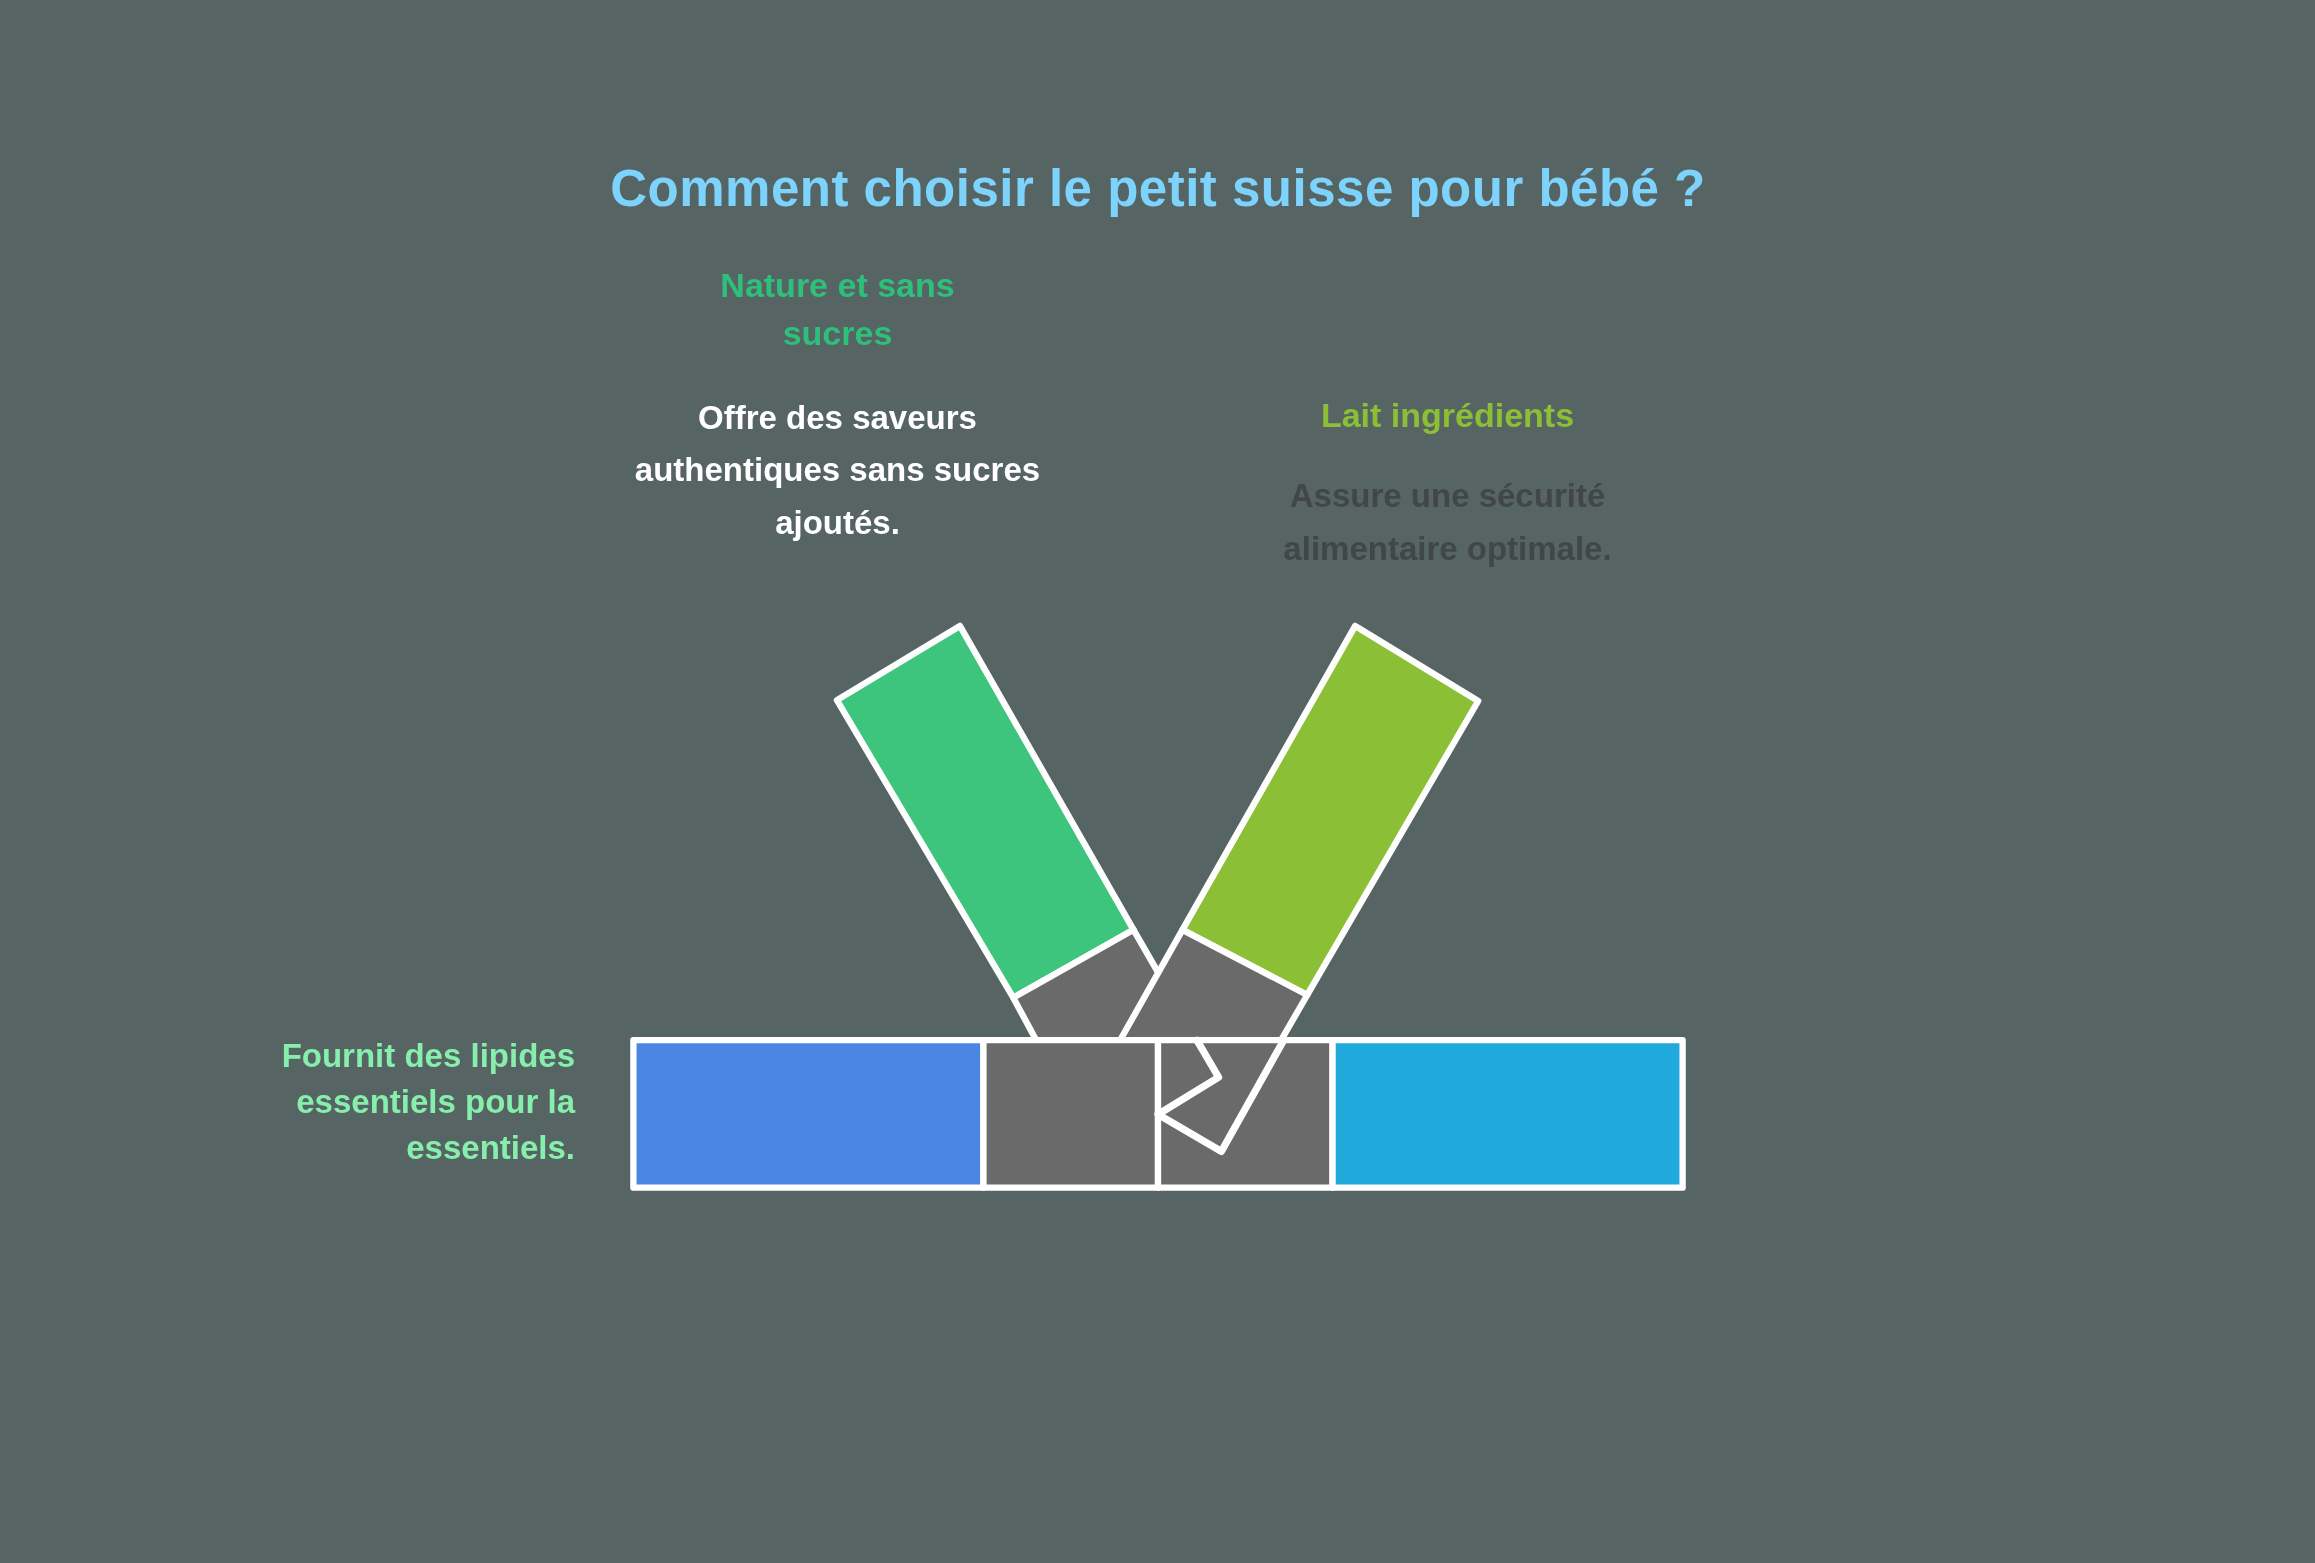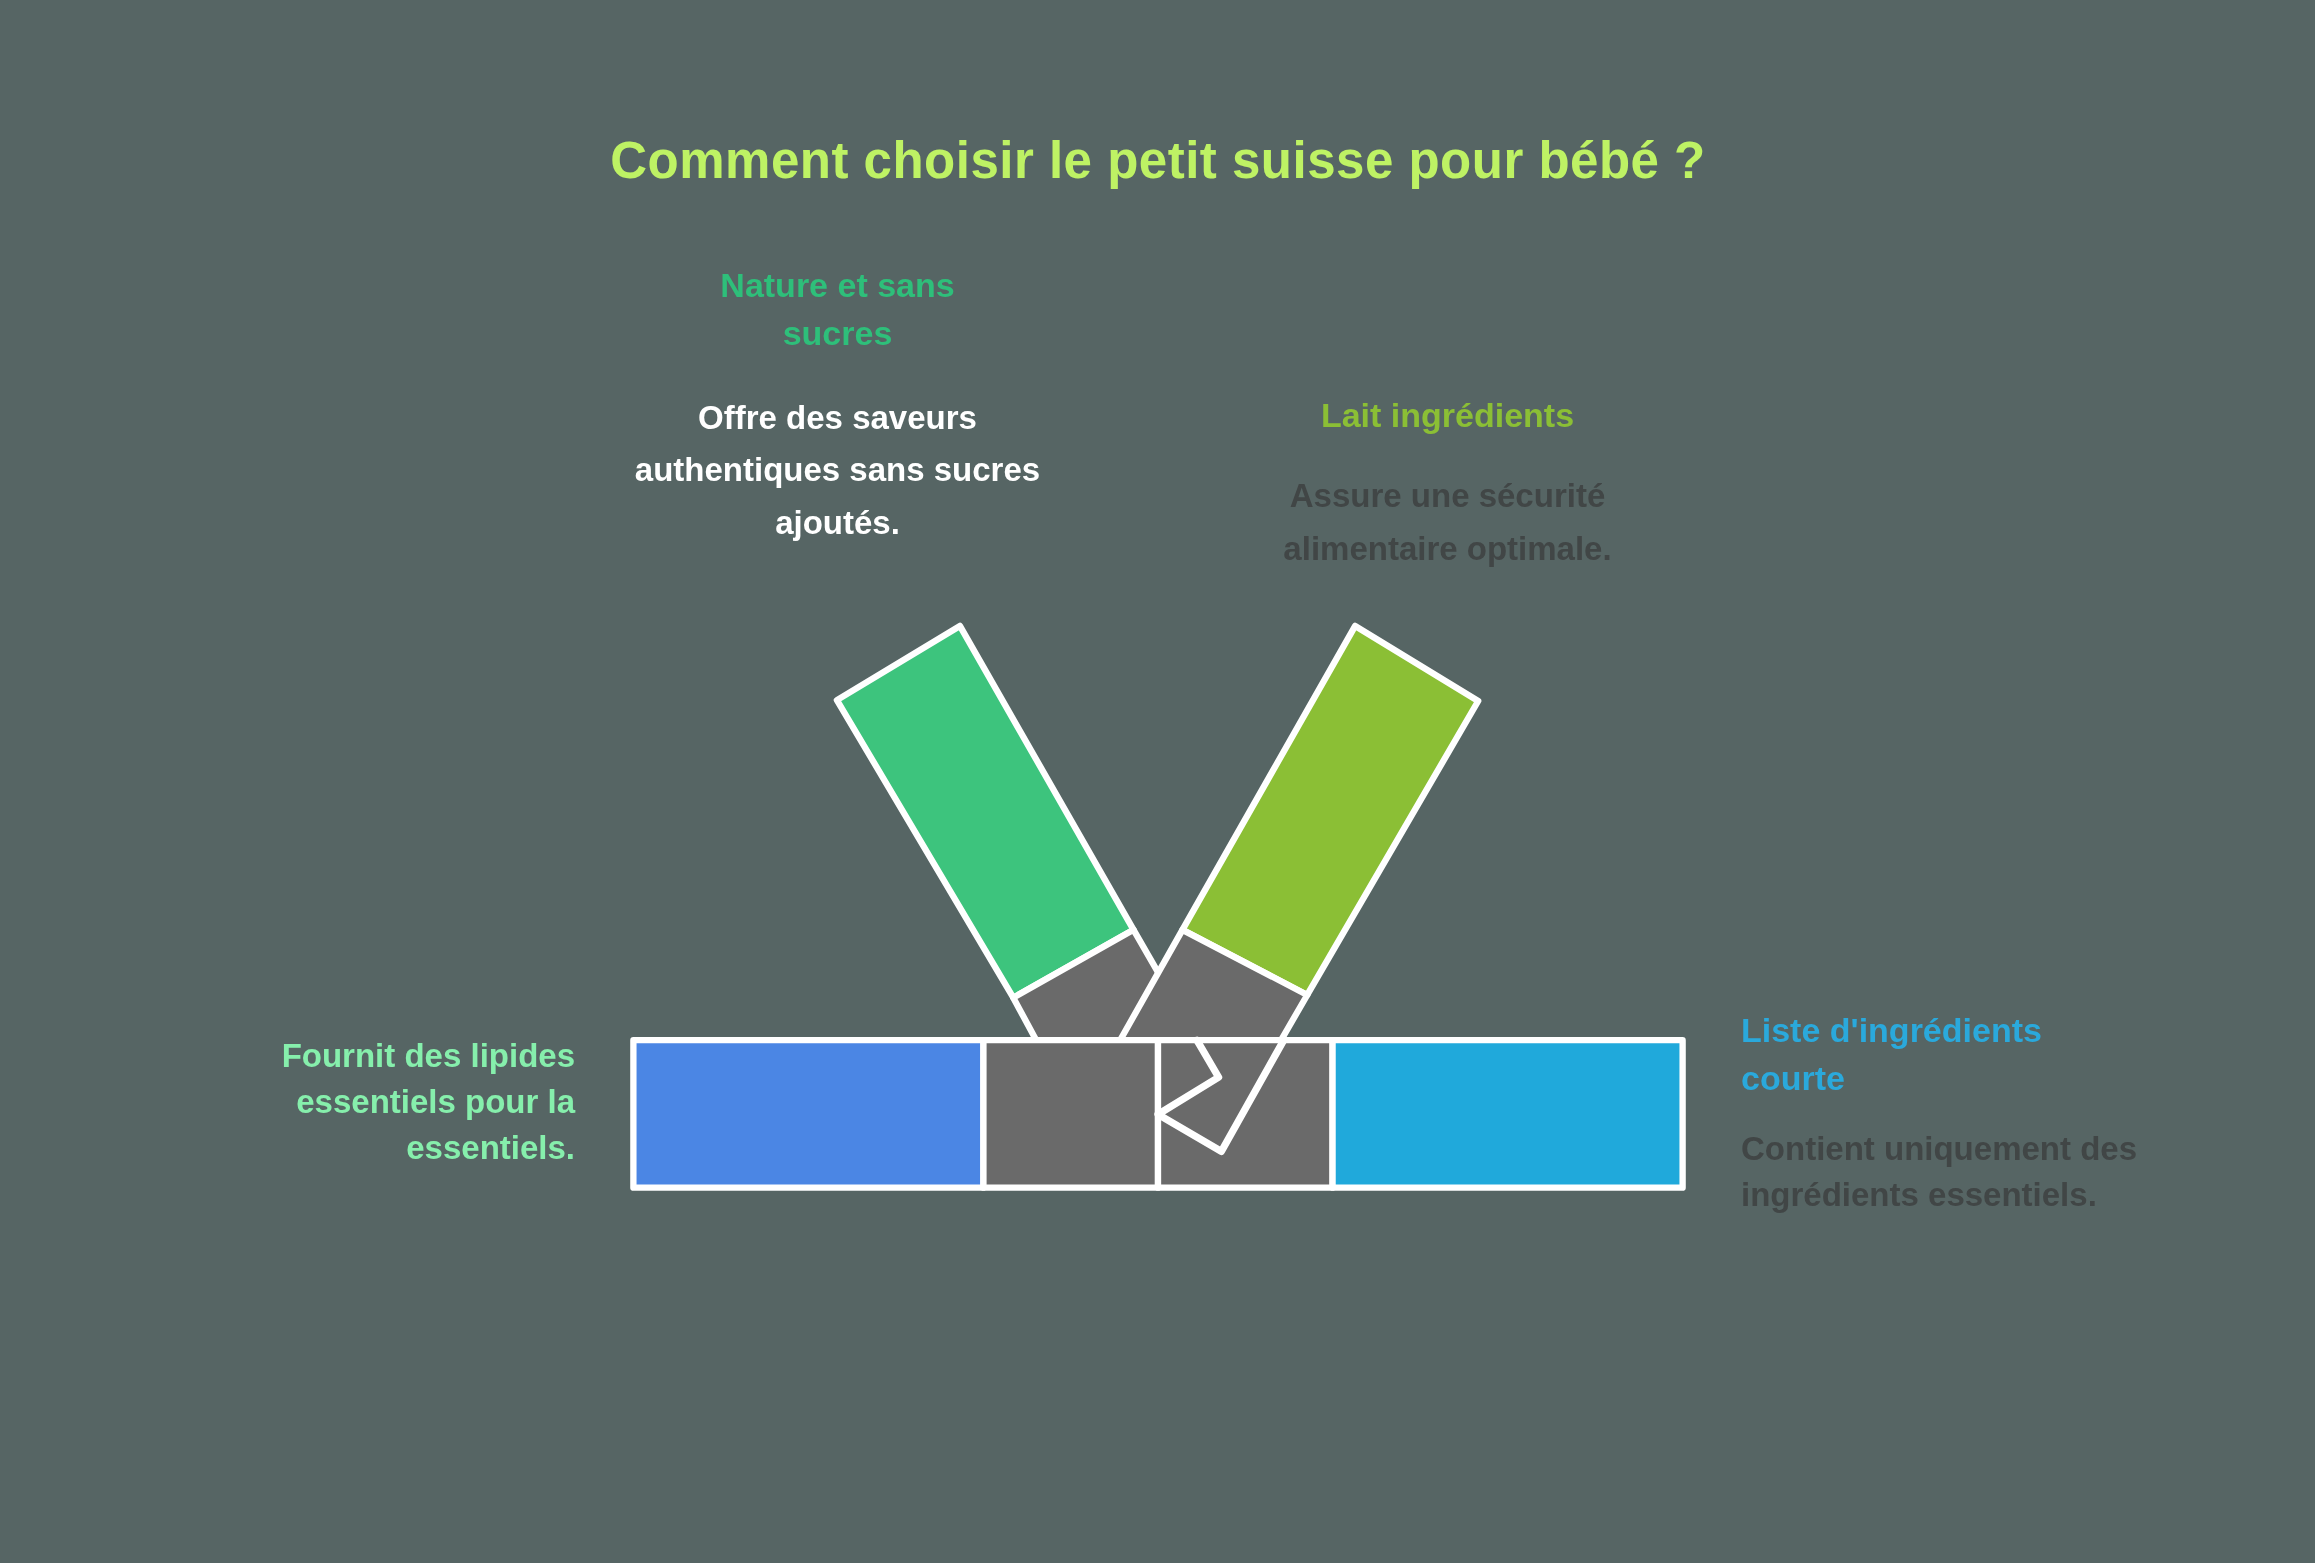--- a/index.html
+++ b/index.html
@@ -35,21 +35,21 @@
     <polygon points="1307,1028 1445,1100 1338,1285 1162,1285" fill="#6A6A6A"></polygon>
 
     <rect x="700" y="1150" width="387" height="163" fill="#4B86E4"></rect>
     <rect x="1087" y="1150" width="193" height="163" fill="#6A6A6A"></rect>
     <rect x="1280" y="1150" width="193" height="163" fill="#6A6A6A"></rect>
     <rect x="1473" y="1150" width="387" height="163" fill="#20A9DB"></rect>
 
     <polyline class="interlock" points="1323,1150 1347,1191 1280,1232 1350,1273 1419,1150"></polyline>
   </svg>
 
-  <div class="title" style="color: #bef264;">Comment choisir le petit suisse pour bébé ?</div>
+  <div class="title" style="color: #7dd3fc; margin-top: 28px;">Comment choisir le petit suisse pour bébé ?</div>
 
   <div class="card card-top align-center" style="left:521px;top:261px;width:633px;">
     <div class="heading" style="color: rgb(46, 191, 122);">
       <span class="line">Nature et sans</span>
       <span class="line">sucres</span>
     </div>
     <div class="desc" style="color: #ffffff;">
       <span class="line">Offre des saveurs</span>
       <span class="line">authentiques sans sucres</span>
       <span class="line">ajoutés.</span>
@@ -67,25 +67,15 @@
   </div>
 
   <div class="card card-bottom align-right" style="left:213px;top:1006px;width:362px;">
     <div class="desc" style="margin-top: 27px; color: #86efac;">
       <span class="line">Fournit des lipides</span>
       <span class="line">essentiels pour la</span>
       <span class="line">essentiels.</span>
     </div>
   </div>
 
-  <div class="card card-bottom align-left" style="left:1741px;top:1006px;width:525px;">
-    <div class="heading" style="color: rgb(42, 169, 220);">
-      <span class="line">Liste d'ingrédients</span>
-      <span class="line">courte</span>
-    </div>
-    <div class="desc" style="margin-top: 23.5px; color: rgb(65, 70, 70);">
-      <span class="line">Contient uniquement des</span>
-      <span class="line">ingrédients essentiels.</span>
-    </div>
-  </div>
 
 </div>
 
 
 </body></html>

